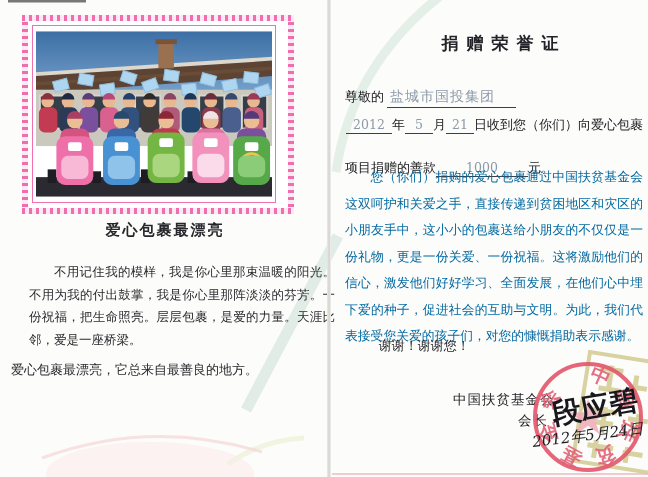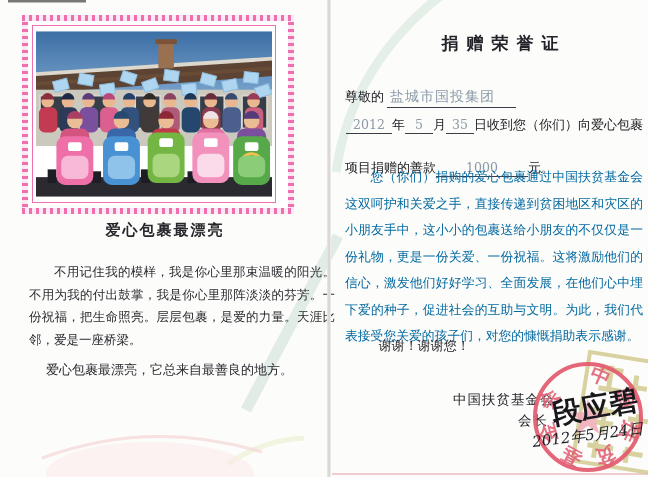--- a/index.html
+++ b/index.html
@@ -20,21 +20,21 @@
       repeating-linear-gradient(90deg,#ef6fae 0 3.5px,#fde9f3 3.5px 7px) left bottom/100% 6px no-repeat,
       repeating-linear-gradient(0deg,#ef6fae 0 3.5px,#fde9f3 3.5px 7px) left top/6px 100% no-repeat,
       repeating-linear-gradient(0deg,#ef6fae 0 3.5px,#fde9f3 3.5px 7px) right top/6px 100% no-repeat,
       #fff;}
   .photo-inner{border:1.5px solid #f06fae;padding:3px;background:#fff;width:236px;height:170px;}
   .photo-inner svg{display:block;}
   .poem-title{position:absolute;left:0;top:221px;width:330px;text-align:center;
     font-size:15px;font-weight:bold;letter-spacing:2px;color:#26262b;}
   .poem-para{position:absolute;left:13px;top:245px;width:306px;margin:16px;
     font-size:12.5px;line-height:22.5px;text-indent:2em;text-align:justify;color:#2a2a30;}
-  .poem-lines{position:absolute;left:46px;top:357px;font-size:13px;line-height:25.5px;color:#2a2a30;}
+  .poem-lines{position:absolute;left:11px;top:357px;font-size:13px;line-height:25.5px;color:#2a2a30;}
 
   
   .cert-title{position:absolute;left:0;top:32px;width:336px;text-align:center;
     font-size:17px;font-weight:bold;letter-spacing:8px;padding-left:8px;box-sizing:border-box;color:#222228;}
   .salutation{position:absolute;left:13px;top:88px;font-size:13px;}
   .donor-name{display:inline-block;min-width:122px;border-bottom:1.4px solid #3e3e46;
     color:#8b99a8;font-size:14px;letter-spacing:1px;padding:0 4px 1px 3px;margin-left:3px;}
   .dateline{position:absolute;left:13px;top:116px;font-size:13px;white-space:nowrap;}
   .blank{display:inline-block;border-bottom:1.4px solid #3e3e46;text-align:center;
     color:#8b99a8;font-size:12.5px;padding-bottom:1px;}
@@ -243,21 +243,21 @@
 
   <div class="page page-right">
 
     <div class="cert-title">捐赠荣誉证</div>
 
     <div class="salutation">
       <span>尊敬的</span><span class="donor-name">盐城市国投集团</span>
     </div>
 
     <div class="dateline">
-      <span class="blank b-year">2012</span><span>年</span><span class="blank b-month">5</span><span>月</span><span class="blank b-day">35</span><span>日收到您（你们）向爱心包裹</span>
+      <span class="blank b-year">2012</span><span>年</span><span class="blank b-month">5</span><span>月</span><span class="blank b-day">21</span><span>日收到您（你们）向爱心包裹</span>
     </div>
 
     <div class="amountline">
       <span>项目捐赠的善款</span><span class="blank b-amount">1000</span><span>元。</span>
     </div>
 
     <p class="bodypara">您（你们）捐购的爱心包裹通过中国扶贫基金会这双呵护和关爱之手，直接传递到贫困地区和灾区的小朋友手中，这小小的包裹送给小朋友的不仅仅是一份礼物，更是一份关爱、一份祝福。这将激励他们的信心，激发他们好好学习、全面发展，在他们心中埋下爱的种子，促进社会的互助与文明。为此，我们代表接受您关爱的孩子们，对您的慷慨捐助表示感谢。</p>
 
     <div class="thanks">谢谢！谢谢您！</div>
 

